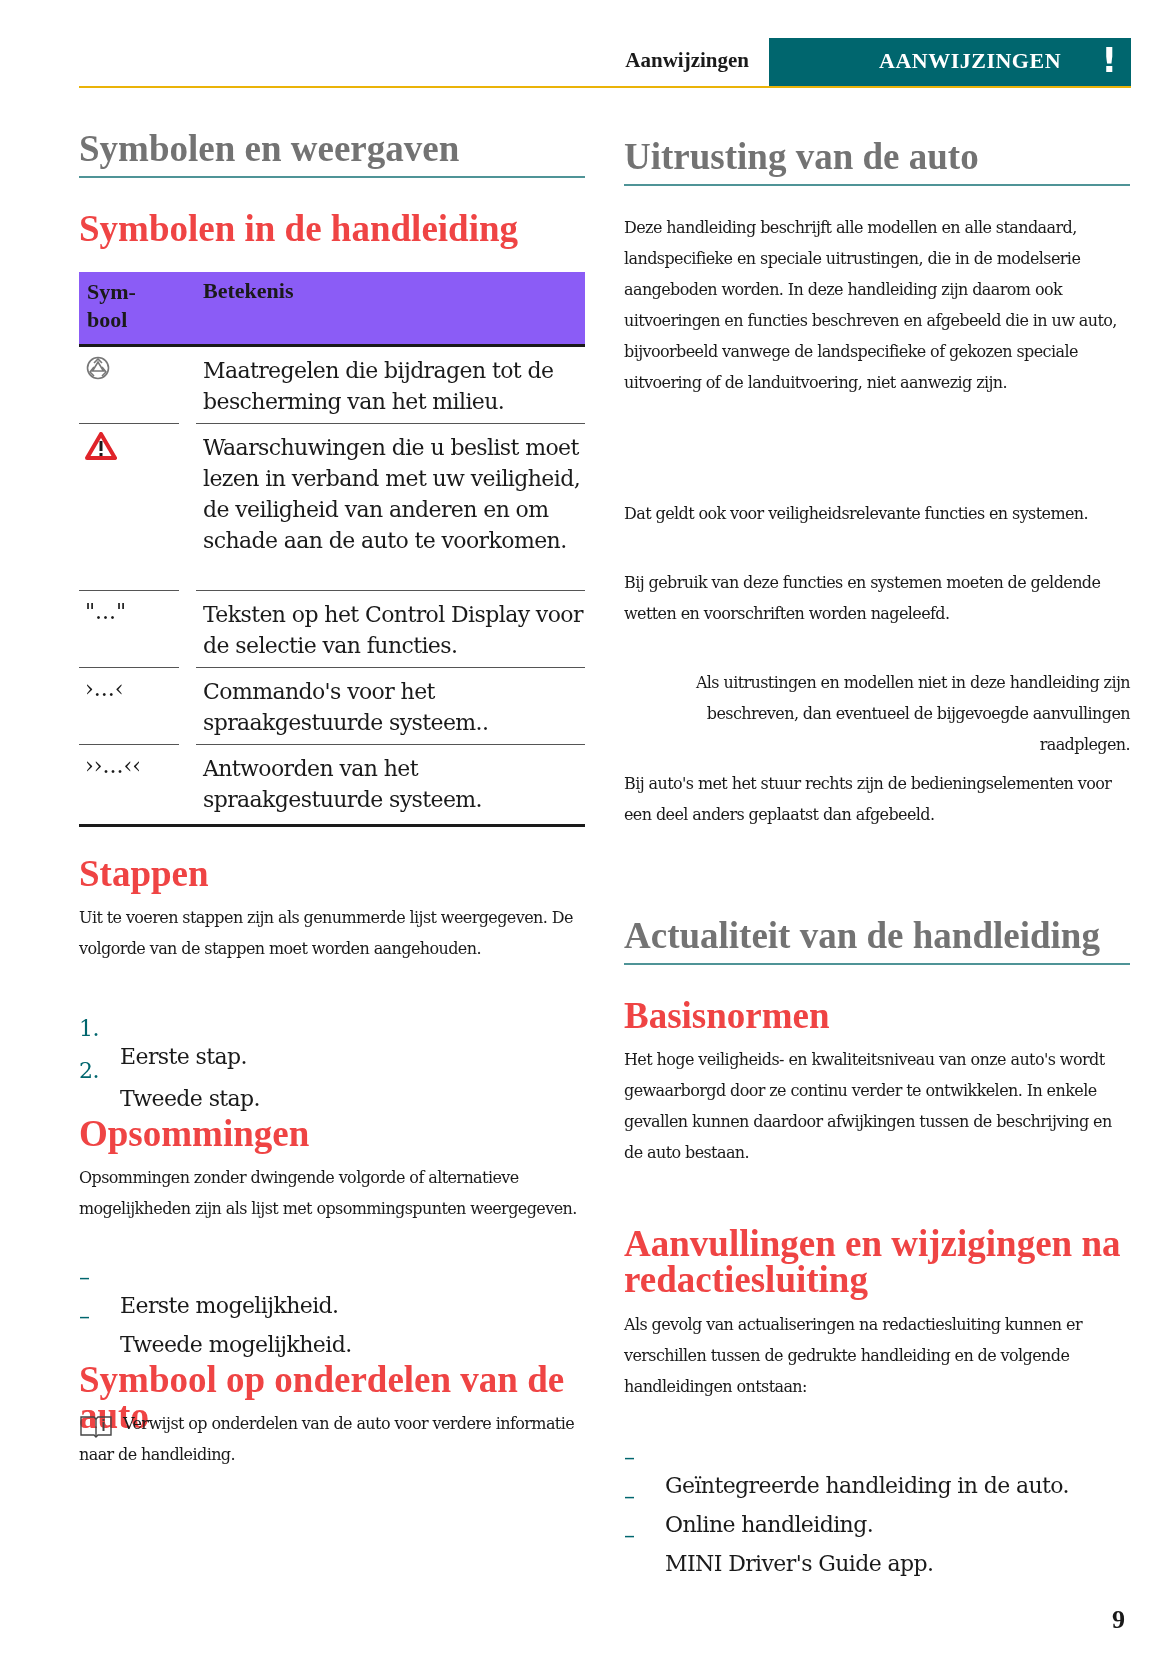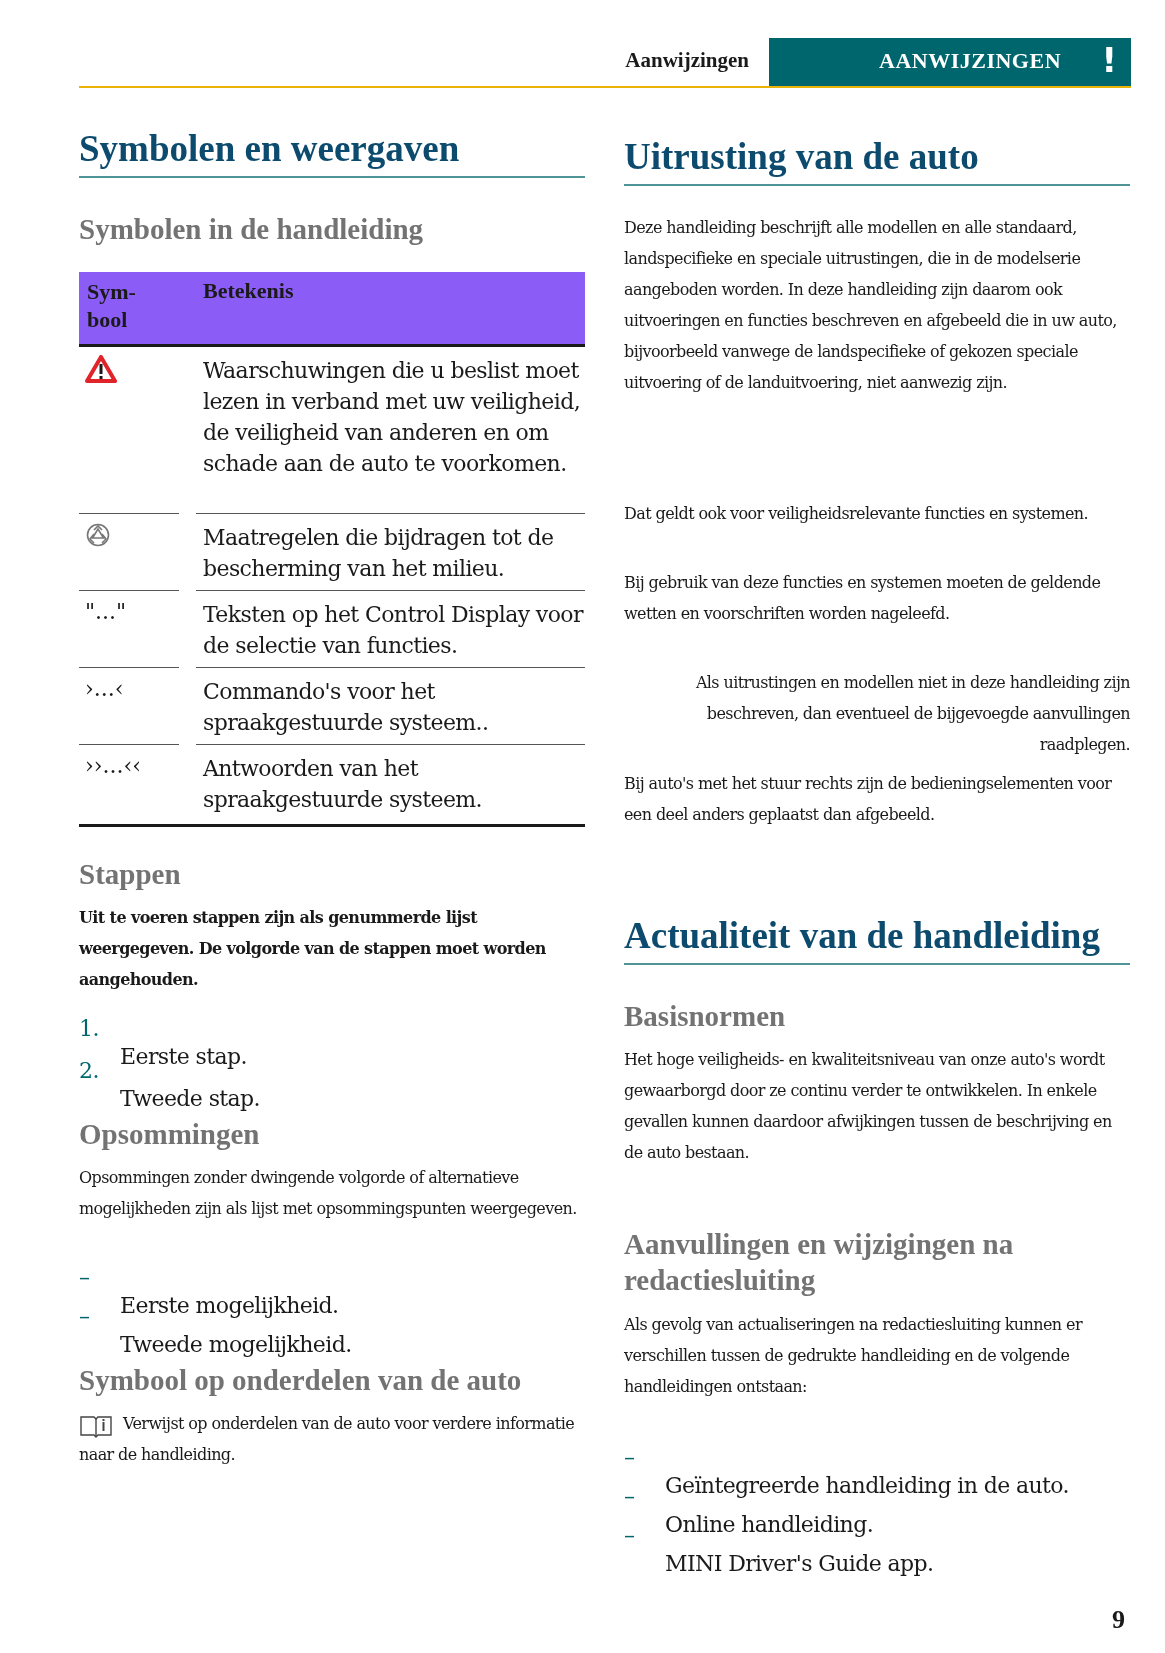--- a/index.html
+++ b/index.html
@@ -9,23 +9,23 @@
   #hdr { position:absolute; left:79px; top:38px; width:1052px; height:48px; border-bottom:2px solid #eab308; }
   #hdr-sub { position:absolute; right:382px; top:10px; font-weight:bold; font-size:21px; font-family:"Liberation Serif", serif; color:#1a1a1a; }
   #hdr-box { position:absolute; right:0; top:0; width:362px; height:48px; background:#00666e; color:#fff; }
   #hdr-box-label { position:absolute; left:110px; top:10px; font-weight:bold; font-size:22px; font-family:"Liberation Serif", serif; letter-spacing:0.5px; }
   #hdr-excl { position:absolute; right:14px; top:2px; font-weight:bold; font-size:34px; font-family:"DejaVu Sans", sans-serif; }
 
   .col { position:absolute; top:0; width:506px; }
   #colL { left:79px; }
   #colR { left:624px; }
 
-  .h1 { position:absolute; font-family:"Liberation Serif", serif; font-weight:bold; font-size:37px; color:#0c4a6e;
+  .h1 { position:absolute; font-family:"Liberation Serif", serif; font-weight:bold; font-size:37px; color:#737373;
         width:506px; border-bottom:2px solid #4f9497; padding-bottom:6px; line-height:42px; }
-  .h2 { position:absolute; font-family:"Liberation Serif", serif; font-weight:bold; font-size:29px; color:#737373; line-height:36px; width:506px; }
+  .h2 { position:absolute; font-family:"Liberation Serif", serif; font-weight:bold; font-size:37px; color:#ef4444; line-height:36px; width:506px; }
   .p { position:absolute; font-size:16px; line-height:31px; width:506px; font-family:"DejaVu Serif", serif; letter-spacing:-0.6px; }
 
   
   #sym-table { position:absolute; top:272px; width:506px; }
   #sym-head { background:#8b5cf6; height:72px; border-bottom:3px solid #1a1a1a; position:relative; }
   #sym-head .c1 { position:absolute; left:8px; top:6px; font-weight:bold; font-size:22px; line-height:28px; width:60px; font-family:"Liberation Serif", serif; }
   #sym-head .c2 { position:absolute; left:124px; top:6px; font-weight:bold; font-size:22px; font-family:"Liberation Serif", serif; }
   .trow { position:relative; }
   .trow .sym { position:absolute; left:6px; top:8px; width:100px; font-size:22px; }
   .trow .txt { position:absolute; left:124px; top:8px; width:385px; font-size:22px; line-height:31px; letter-spacing:-0.6px; }
@@ -54,44 +54,44 @@
   <div class="h1" style="top:128px;">Symbolen en weergaven</div>
   <div class="h2" style="top:211px;">Symbolen in de handleiding</div>
 
   <div id="sym-table">
     <div id="sym-head">
       <div class="c1" style="white-space:pre-line;">Sym-
 bool</div>
       <div class="c2">Betekenis</div>
     </div>
 
-    <div class="trow" style="height:167px;">
-      <div class="sym">
-        <svg width="32" height="28" viewBox="0 0 32 28">
-          <polygon points="16,2 30,26 2,26" fill="#ffffff" stroke="#e0242a" stroke-width="4" stroke-linejoin="round"></polygon>
-          <rect x="14.5" y="9" width="3" height="10" fill="#1a1a1a"></rect>
-          <rect x="14.5" y="21" width="3" height="3" fill="#1a1a1a"></rect>
-        </svg>
-      </div>
-      <div class="txt">Waarschuwingen die u beslist moet lezen in verband met uw veiligheid, de veiligheid van anderen en om schade aan de auto te voorkomen.</div>
-      <span class="lineL"></span>
-        <span class="lineR"></span>
-    </div>
-
     <div class="trow" style="height:77px;">
       <div class="sym">
         <svg width="26" height="26" viewBox="0 0 26 26">
           <g fill="none" stroke="#777" stroke-width="1.6">
             <circle cx="13" cy="13" r="10.5"></circle>
             <path d="M9 8 L13 4 L17 8 M17 12 L21 17 L17 21 M9 21 L5 17 L9 12"></path>
             <path d="M7.5 16 L13 7 L18.5 16 Z"></path>
           </g>
         </svg>
       </div>
       <div class="txt">Maatregelen die bijdragen tot de bescherming van het milieu.</div>
+      <span class="lineL"></span>
+        <span class="lineR"></span>
+    </div>
+
+    <div class="trow" style="height:167px;">
+      <div class="sym">
+        <svg width="32" height="28" viewBox="0 0 32 28">
+          <polygon points="16,2 30,26 2,26" fill="#ffffff" stroke="#e0242a" stroke-width="4" stroke-linejoin="round"></polygon>
+          <rect x="14.5" y="9" width="3" height="10" fill="#1a1a1a"></rect>
+          <rect x="14.5" y="21" width="3" height="3" fill="#1a1a1a"></rect>
+        </svg>
+      </div>
+      <div class="txt">Waarschuwingen die u beslist moet lezen in verband met uw veiligheid, de veiligheid van anderen en om schade aan de auto te voorkomen.</div>
       <span class="lineL"></span>
         <span class="lineR"></span>
     </div>
 
     <div class="trow" style="height:77px;">
       <div class="sym">"..."</div>
       <div class="txt">Teksten op het Control Display voor de selectie van functies.</div>
       <span class="lineL"></span>
         <span class="lineR"></span>
     </div>
@@ -104,21 +104,21 @@
     </div>
 
     <div class="trow last" style="height:79px;">
       <div class="sym">››...‹‹</div>
       <div class="txt">Antwoorden van het spraakgestuurde systeem.</div>
     </div>
     <div id="table-end"></div>
   </div>
 
   <div class="h2" style="top:856px;">Stappen</div>
-  <div class="p" style="top:902px;font-weight:bold;">Uit te voeren stappen zijn als genummerde lijst weergegeven. De volgorde van de stappen moet worden aangehouden.</div>
+  <div class="p" style="top:902px;">Uit te voeren stappen zijn als genummerde lijst weergegeven. De volgorde van de stappen moet worden aangehouden.</div>
 
   <div class="li" style="top:1013px;">
     <span class="mk">1.</span>
     <span class="tx">Eerste stap.</span>
   </div>
   <div class="li" style="top:1055px;">
     <span class="mk">2.</span>
     <span class="tx">Tweede stap.</span>
   </div>
 

